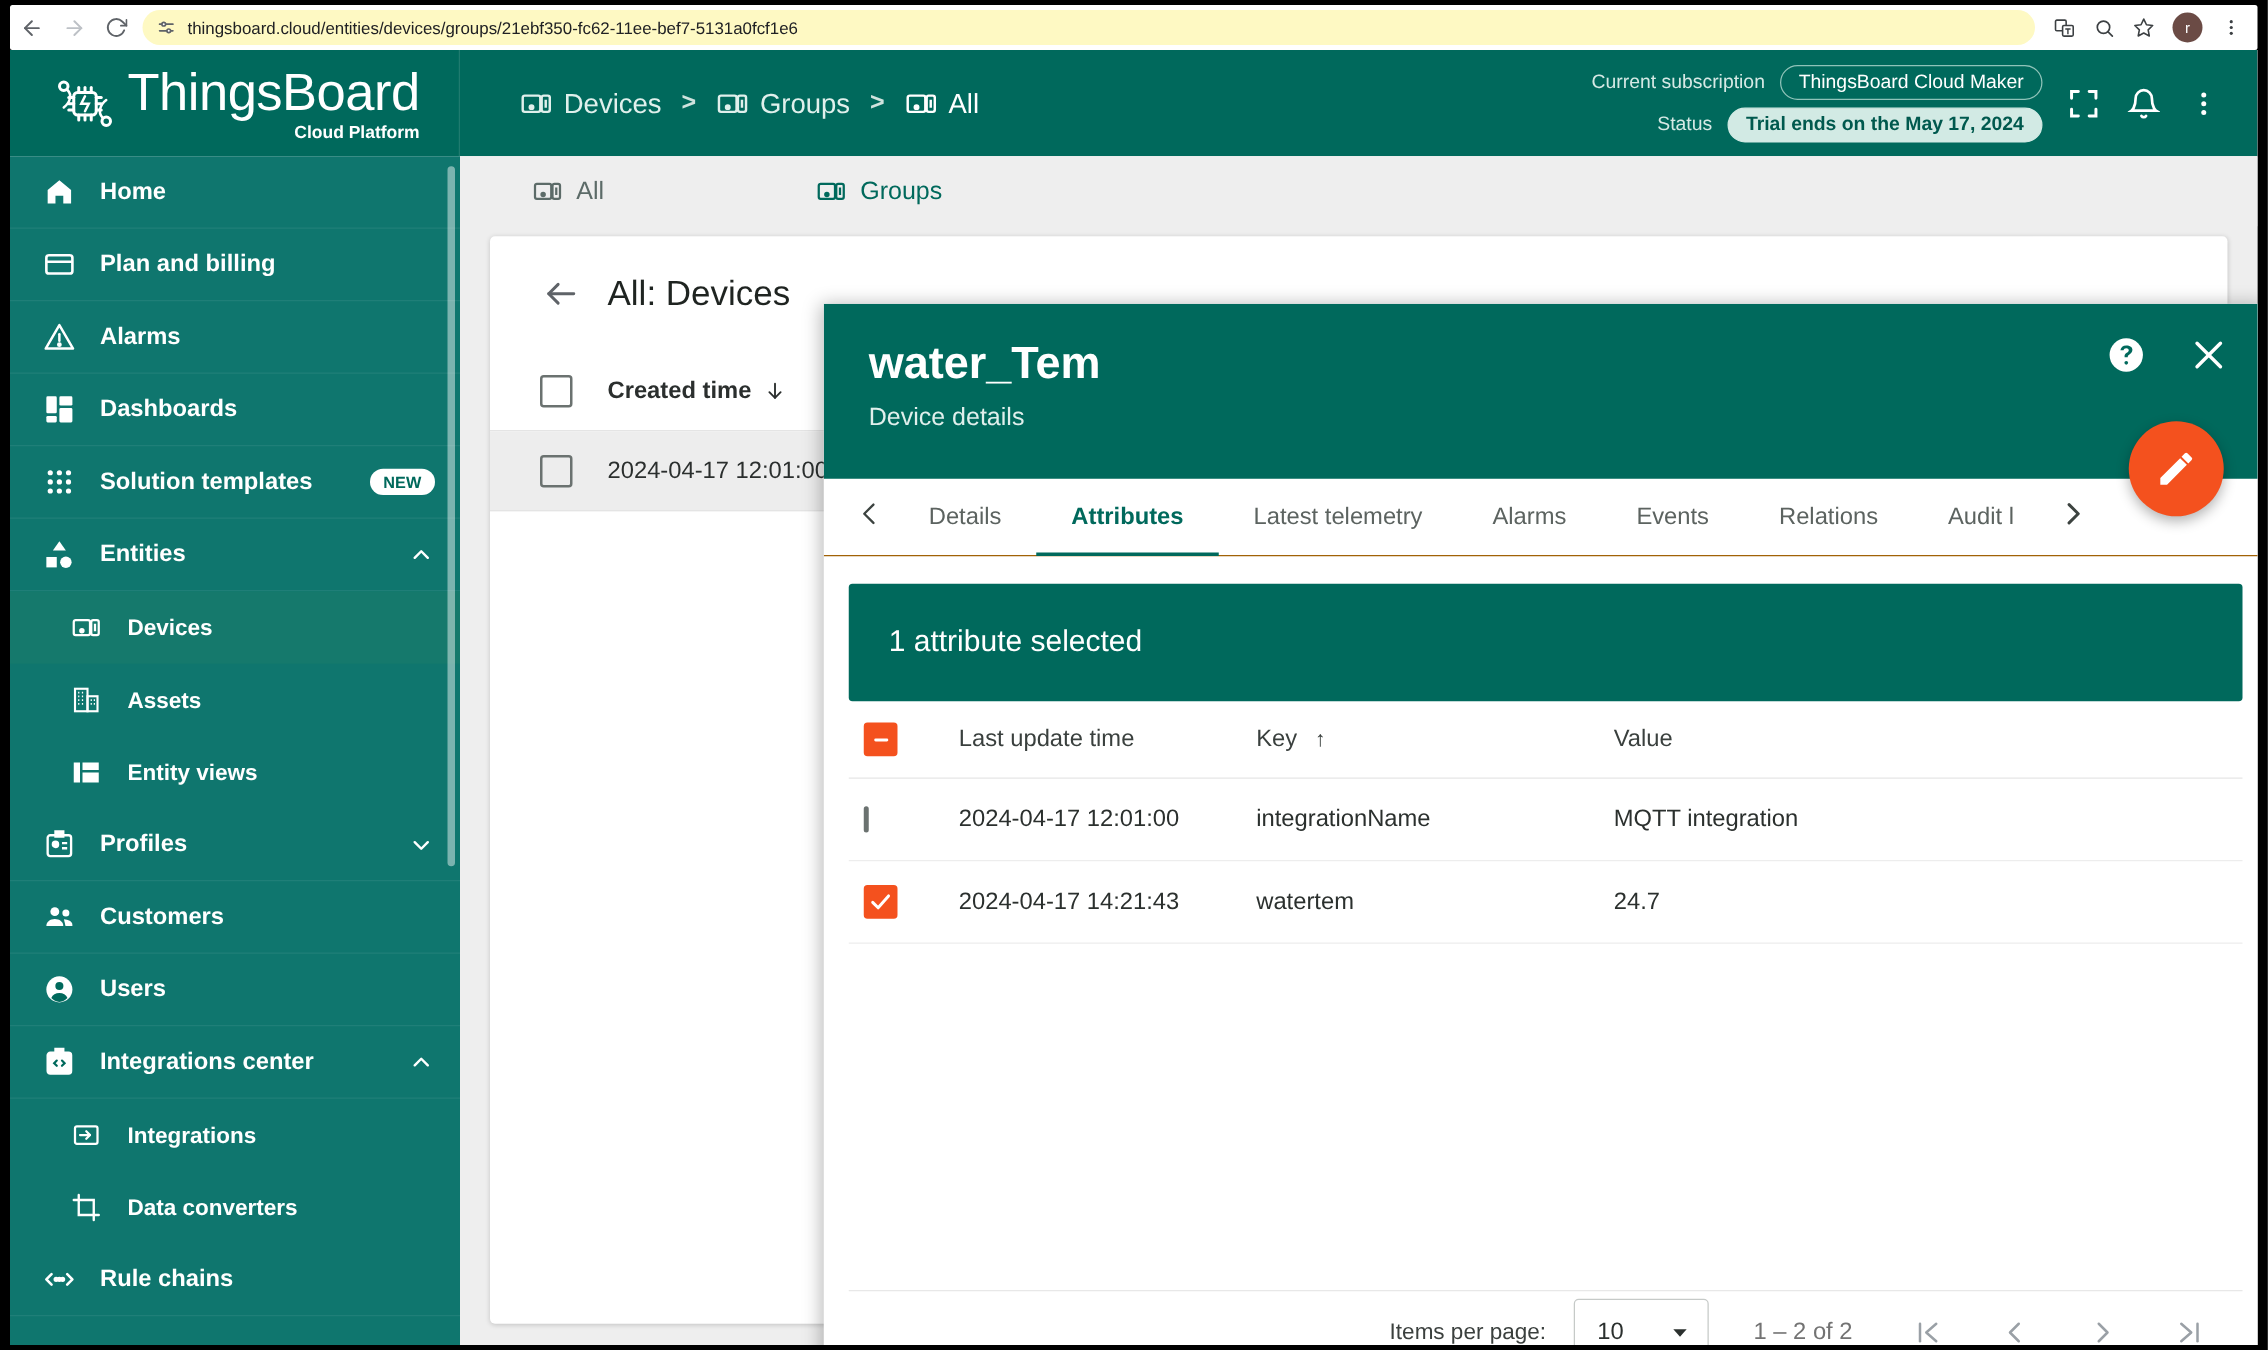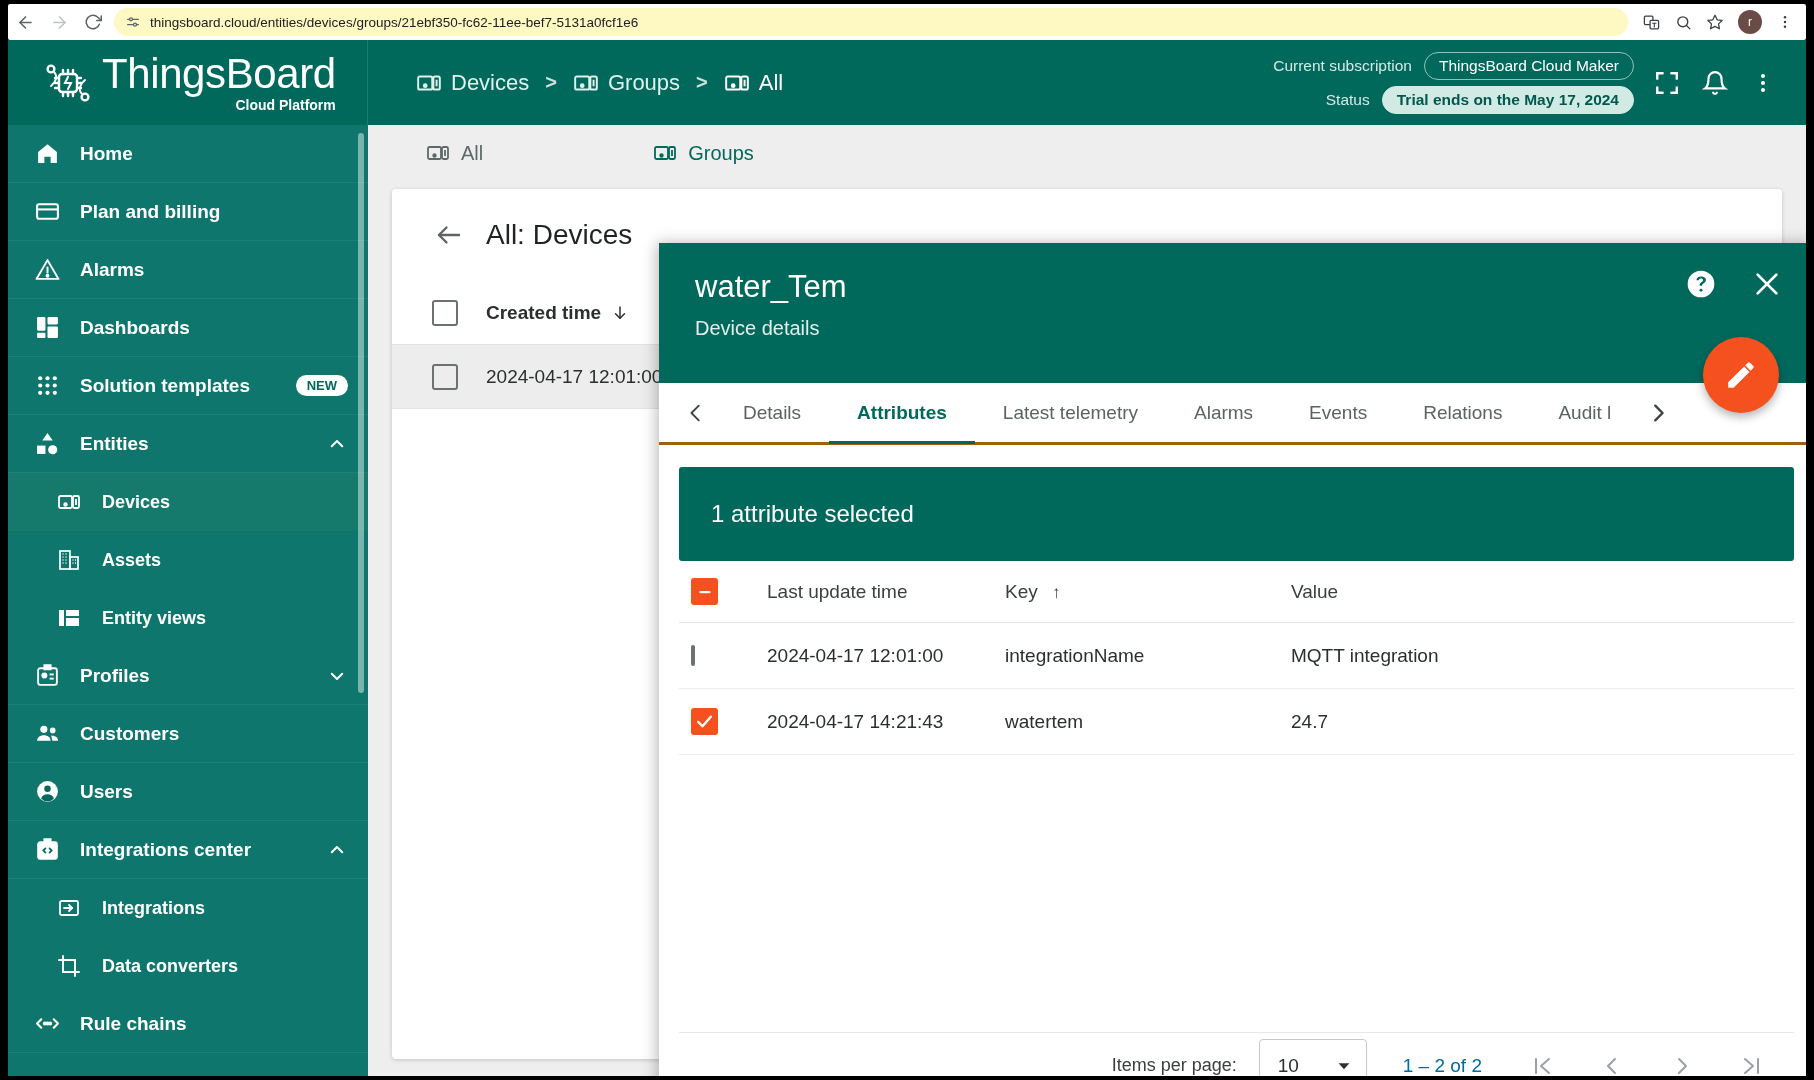--- a/index.html
+++ b/index.html
@@ -187,39 +187,39 @@
     position: absolute; left: 651px; top: 203px;
     width: 1155px; height: 873px;
     background: #fff;
     box-shadow: -2px 0 14px rgba(0,0,0,.28);
     overflow: hidden;
   }
   .drawer-head {
     height: 140px; background: #00695c;
     padding: 26px 0 0 36px; position: relative; color: #fff;
   }
-  .drawer-title { font-size: 31px; font-weight: 400; }
+  .drawer-title { font-size: 36px; font-weight: 700; }
   .drawer-sub { font-size: 20px; margin-top: 12px; color: #e0efec; }
   .drawer-head-actions {
     position: absolute; right: 30px; top: 24px;
     display: flex; align-items: center; gap: 32px;
   }
   .head-icon { width: 34px; height: 34px; color: #fff; display: flex; align-items: center; justify-content: center; }
 
   .fab {
     position: absolute; right: 35px; top: 94px;
     width: 76px; height: 76px; border-radius: 50%;
     background: #f4511e; box-shadow: 0 4px 10px rgba(0,0,0,.3);
     display: flex; align-items: center; justify-content: center;
     z-index: 6;
   }
 
   .tabbar {
-    height: 62px; display: flex; align-items: center;
-    border-bottom: 3px solid #a16207; position: relative;
+    height: 62px; display: flex; 
+    border-bottom: 1px solid #a16207; position: relative;
     padding-left: 18px;
   }
   .tab-scroll-btn { width: 38px; height: 56px; display: flex; align-items: center; justify-content: center; color: #3c4340; }
   .tab {
     height: 62px; display: flex; align-items: center; justify-content: center;
     padding: 0 28px; font-size: 19px; color: #5c6360; white-space: nowrap;
   }
   .tab.active { color: #00695c; font-weight: 700; box-shadow: inset 0 -3px 0 #00695c; }
 
   .sel-banner {
@@ -269,21 +269,21 @@
     height: 66px; border-top: 1px solid #e8e8e8;
     display: flex; align-items: center; justify-content: flex-end;
     gap: 22px; padding-right: 18px;
   }
   .pg-label { font-size: 18px; color: #3b403e; }
   .pg-select {
     width: 108px; height: 54px; border: 1px solid #c6cac8; border-radius: 4px;
     display: flex; align-items: center; justify-content: space-between;
     padding: 0 14px 0 18px; font-size: 19px; color: #2b302e;
   }
-  .pg-range { font-size: 19px; color: #0369a1; margin: 14px 14px; }
+  .pg-range { font-size: 19px; color: #737373; margin: 14px 14px; }
   .pg-btn { width: 48px; height: 48px; display: flex; align-items: center; justify-content: center; color: #9aa0a6; }
   svg { display: block; }
 </style>
 </head>
 <body>
 
 <div class="screen">
 
   <div class="browser-bar">
     <div class="nav-btn">

